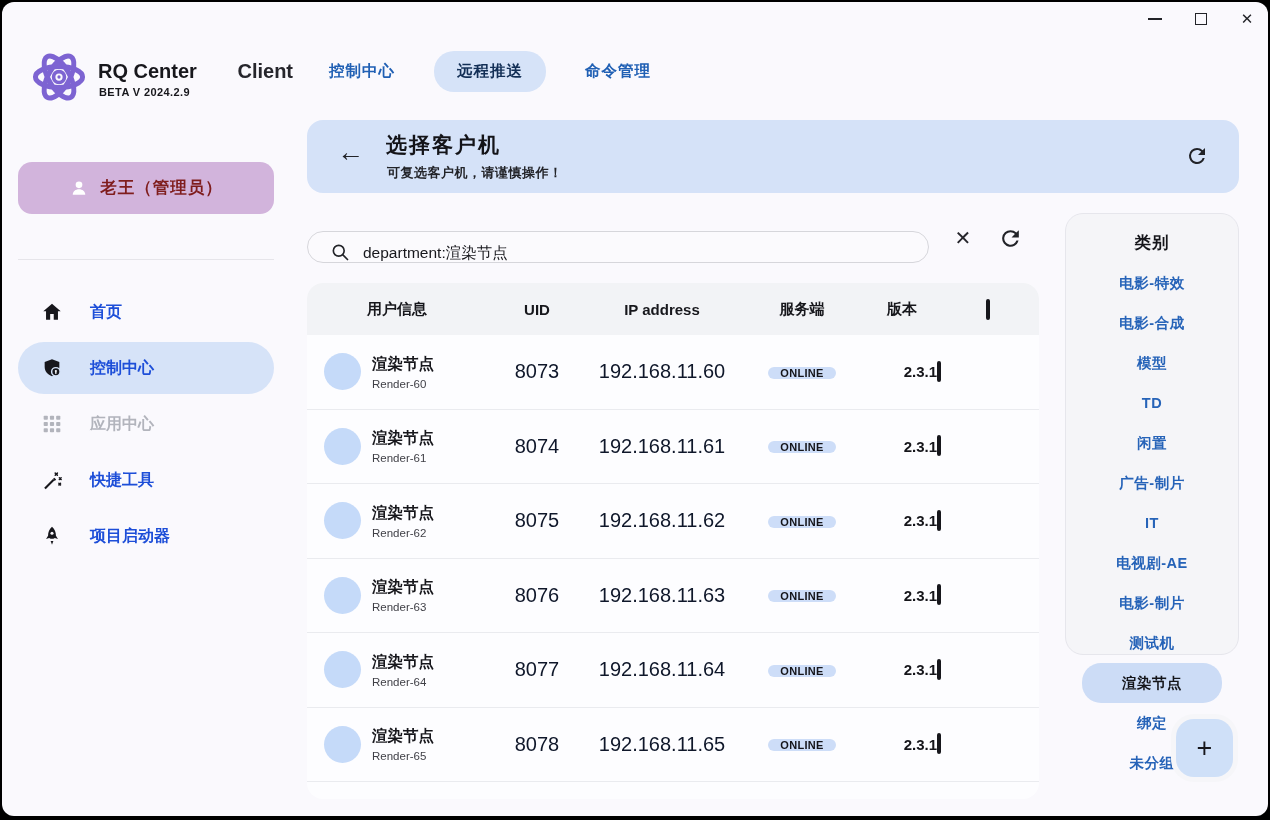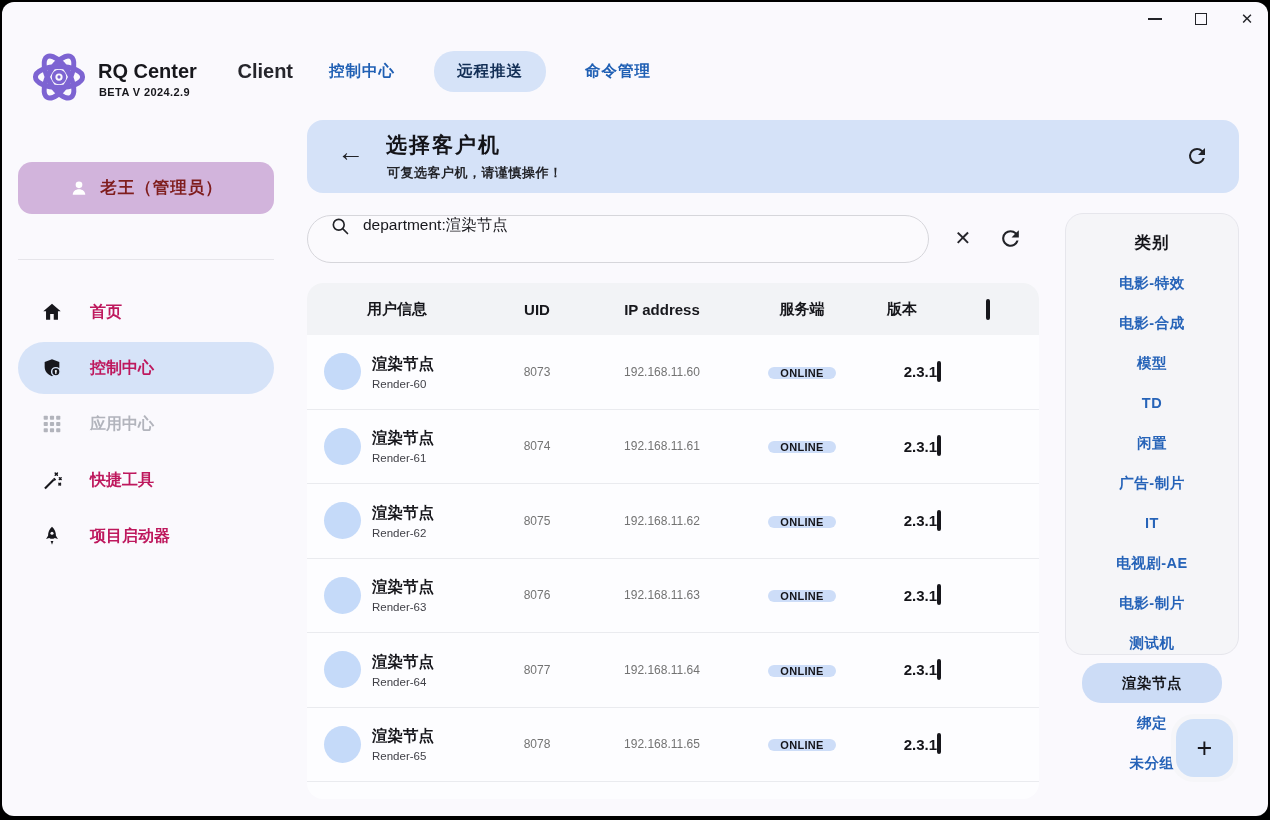--- a/index.html
+++ b/index.html
@@ -22,64 +22,64 @@
   .app-title .l { font-weight:bold; color:#26262c;margin-left:35px; }
   .app-version { position:absolute; left:97px; top:84px; font-size:11px; font-weight:bold;
                  color:#17171c; letter-spacing:.4px; }
   .user-badge { position:absolute; left:16px; top:160px; width:256px; height:52px;
                 border-radius:14px; background:#d2b4dc; color:#7f1d1d; display:flex;
                 align-items:center; justify-content:center; gap:11px; font-size:16.5px;
                 font-weight:bold; letter-spacing:1px; }
   .side-divider { position:absolute; left:16px; top:257px; width:256px; height:1px; background:#e6e5ea; }
   .nav { position:absolute; left:16px; top:284px; width:256px; }
   .nav-item { height:52px; display:flex; align-items:center; gap:26px; padding-left:22px;
-              border-radius:26px; font-size:16px; font-weight:600; color:#be185d; margin-bottom:4px; }
+              border-radius:26px; font-size:16px; font-weight:600; color:#1d4ed8; margin-bottom:4px; }
   .nav-item.active { background:#d6e3f8; }
   .nav-item.disabled { color:#b2b4bc; }
   .nav-ic { width:24px; height:24px; display:flex; align-items:center; justify-content:center; }
 
   
   .tabs { position:absolute; left:327px; top:49px; height:40px; display:flex; align-items:center; gap:39px; }
   .tab { font-size:15.5px; font-weight:bold; color:#2060b4; letter-spacing:1px; cursor:default; }
   .tab.active { background:#d6e3f8; border-radius:20px; padding:10px 23px; color:#132f56; }
 
   
   .banner { position:absolute; left:305px; top:118px; width:932px; height:73px;
             border-radius:16px; background:#d5e2f8; }
   .back-icon { position:absolute; left:30px; top:14px; font-size:27px; color:#222328; line-height:1.4; }
   .banner-title { position:absolute; left:79px; top:11px; font-size:21px; font-weight:bold;
                   color:#131318; letter-spacing:2px; }
   .banner-sub { position:absolute; left:80px; top:44px; font-size:13px; font-weight:600;
                 color:#222328; letter-spacing:.5px; }
   .banner-refresh { position:absolute; right:30px; top:24px; width:24px; height:24px; }
 
   
-  .search-box { position:absolute; left:305px; top:213px; width:622px; height:48px;
+  .search-box { position:absolute; left:305px; top:229px; width:622px; height:32px;
                 border:1.5px solid #d6d6db; border-radius:24px; background:#fbfafd;
-                display:flex; align-items:flex-start; }
+                display:flex; align-items:flex-end; }
   .search-glyph { margin-left:22px; width:20px; height:20px; }
   .search-input { border:none; outline:none; background:transparent; margin-left:13px;
                   font-family:inherit; font-size:15.5px; color:#17171c; width:520px; }
   .search-clear { position:absolute; left:947px; top:221px; width:28px; height:30px;
                   font-size:20px; color:#26262c; text-align:center; line-height:30px; }
   .search-refresh { position:absolute; left:996px; top:224px; width:25px; height:25px; }
 
   
   .client-table { position:absolute; left:305px; top:281px; width:732px; height:516px;
                   background:#fdfdff; border-radius:16px; overflow:hidden; }
   .thead { height:52px; background:#f2f3f6; display:grid;
            grid-template-columns:180px 100px 150px 130px 70px 102px; align-items:center; }
   .th { text-align:center; font-size:15px; font-weight:bold; color:#17171c; }
   .trow { height:74.5px; display:grid; grid-template-columns:180px 100px 150px 130px 70px 102px;
           align-items:center; border-bottom:1px solid #eaebef; }
   .cell-user { display:flex; align-items:center; gap:11px; padding-left:17px; }
   .avatar { width:37px; height:37px; border-radius:50%; background:#c5daf9; flex:none; }
   .user-name { font-size:15.5px; font-weight:600; color:#17171c; }
   .user-sub { font-size:11.5px; color:#3f3f46; margin-top:3px; }
-  .cell-center { text-align:center; font-size:12px; color:#737373; }
+  .cell-center { text-align:center; font-size:20px; color:#0f172a; }
   .cell-status { text-align:center; }
   .status-badge { display:inline-block; padding:0 12px; border-radius:14px; background:#cdddf8;
                   font-size:11px; font-weight:bold; color:#15151a; letter-spacing:.3px;text-align:center; }
   .cell-version { text-align:right; font-size:15px; font-weight:bold; color:#15151a; }
   .checkbox { width:18px; height:18px; border:2.4px solid #17171c; border-radius:4px;
               margin:0 auto; background:transparent; }
 
   
   .cat-panel { position:absolute; left:1063px; top:211px; width:174px; height:442px;
                background:#f5f5f8; border:1px solid #e6e6ec; border-radius:18px; }

